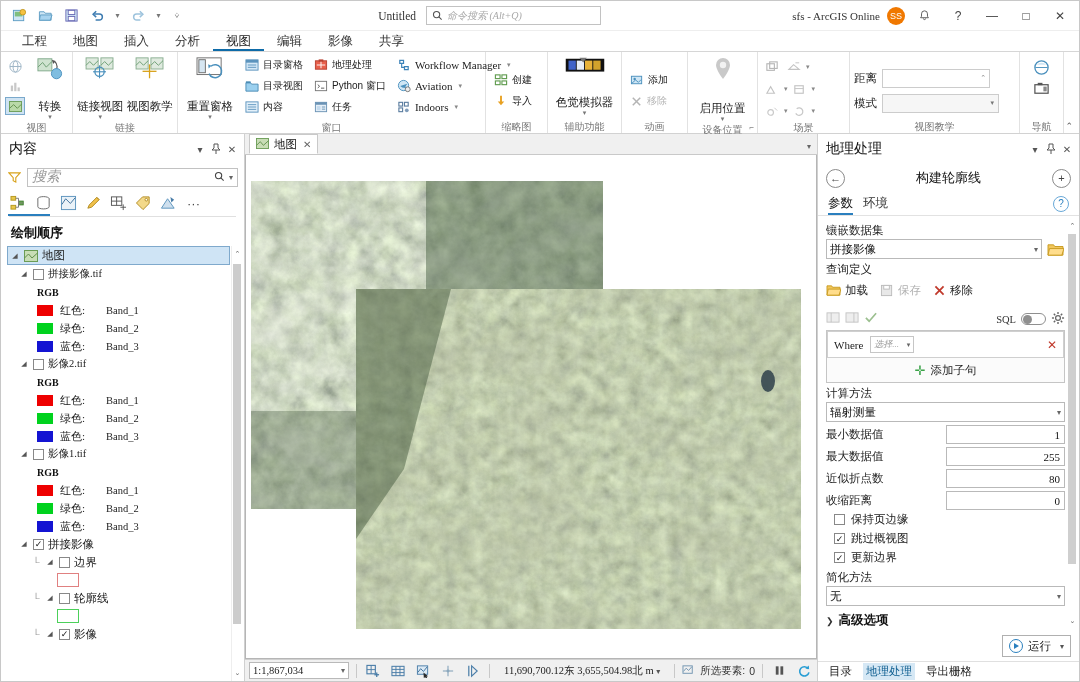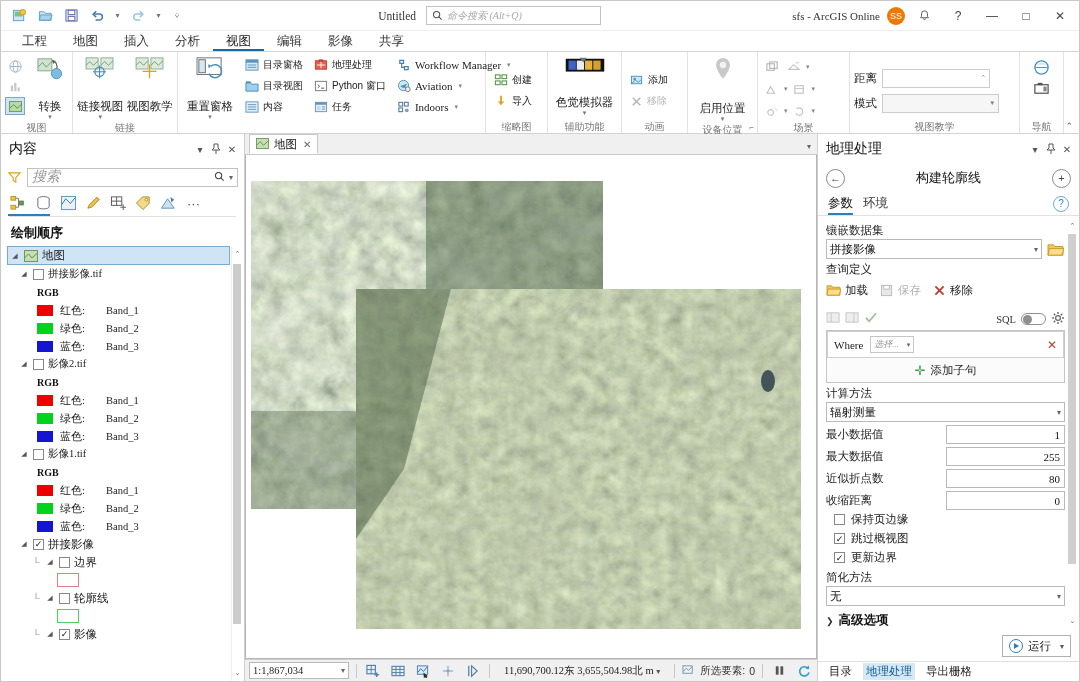--- a/index.html
+++ b/index.html
@@ -459,20 +459,21 @@
                 <rect x="2" y="2.5" width="4" height="4" fill="none" stroke="#5b7da0" stroke-width="1.2"></rect>
                 <rect x="8" y="2.5" width="4" height="4" fill="none" stroke="#5b7da0" stroke-width="1.2"></rect>
                 <rect x="2" y="8.5" width="4" height="4" fill="none" stroke="#5b7da0" stroke-width="1.2"></rect>
                 <circle cx="10.5" cy="11" r="2" fill="#7f9cba"></circle>
               </svg>
             <span>Indoors</span>
             <span class="cv">▾</span>
           </div>
         </div>
       </div>
+      <div class="group-label">窗口</div>
     </div>
 
     <div class="group" style="width:62px;">
       <div class="group-body" style="align-items:center;">
         <div class="col" style="margin-top:6px;">
           <div class="small">
             <svg width="14" height="14" viewBox="0 0 15 15">
                 <rect x="1.5" y="2" width="5" height="4" fill="none" stroke="#5f9b4e" stroke-width="1.2"></rect>
                 <rect x="8.5" y="2" width="5" height="4" fill="none" stroke="#5f9b4e" stroke-width="1.2"></rect>
                 <rect x="1.5" y="8.5" width="5" height="4" fill="none" stroke="#5f9b4e" stroke-width="1.2"></rect>

